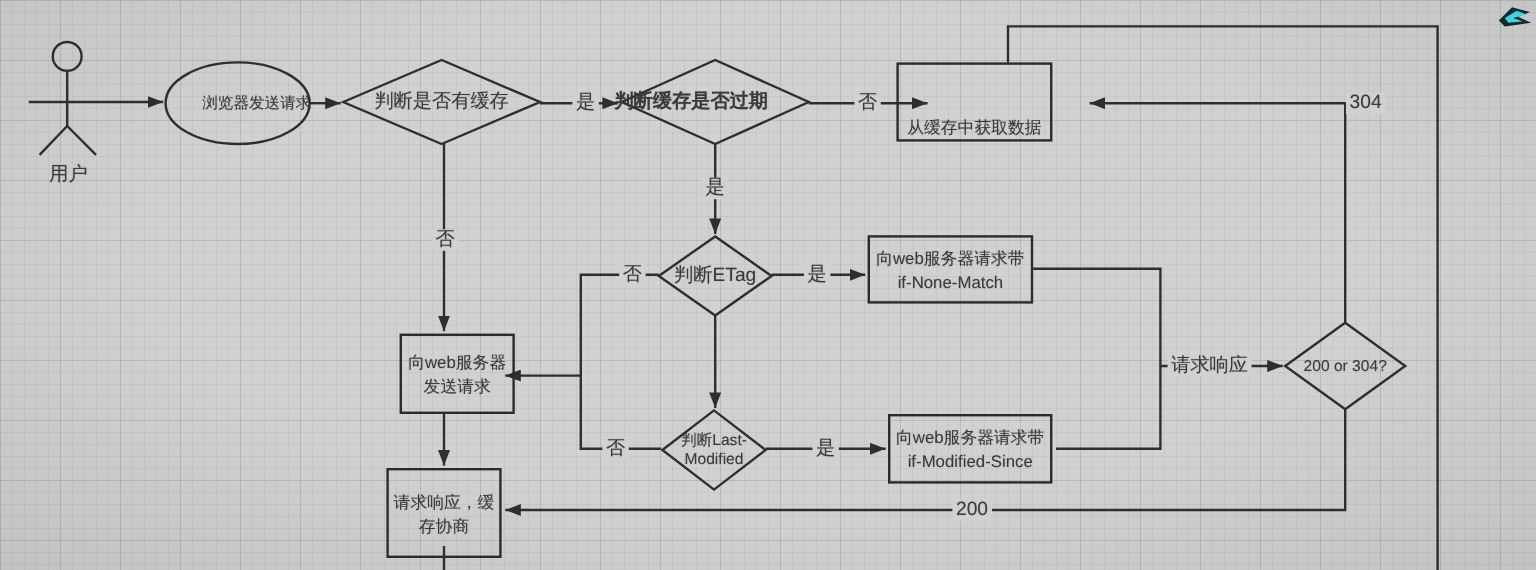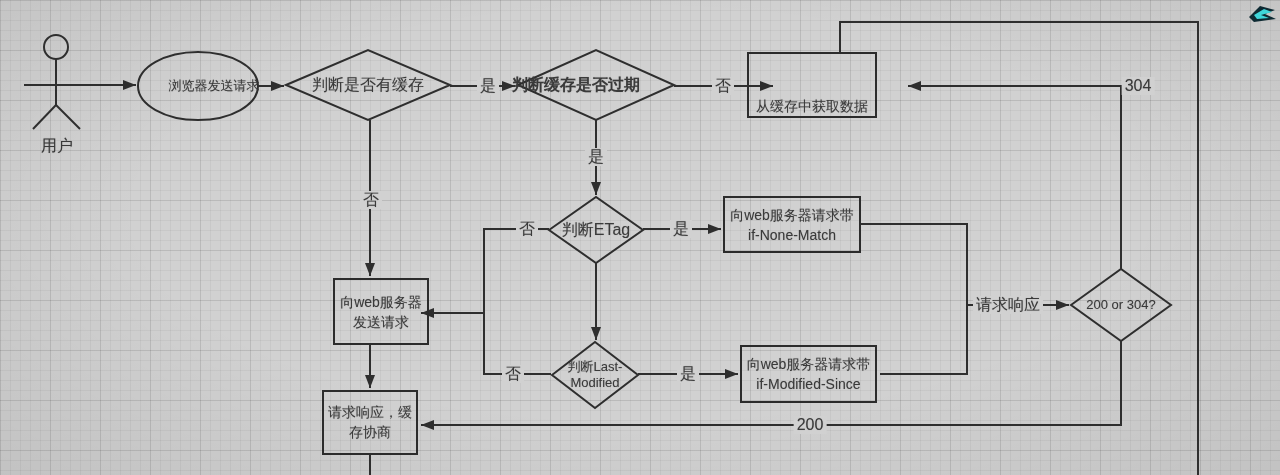--- a/index.html
+++ b/index.html
@@ -103,21 +103,21 @@
   <div class="node-box" style="left:740px;top:345px;width:137px;height:58px;">
     <span>向web服务器请求带</span>
     <span>if-Modified-Since</span>
   </div>
 
   <div class="node-box" style="left:322px;top:278px;width:96px;height:67px;margin-left:11px;">
     <span>向web服务器</span>
     <span>发送请求</span>
   </div>
 
-  <div class="node-box" style="left:322px;top:390px;width:96px;height:65px;font-family:Liberation Serif, serif;">
+  <div class="node-box" style="left:322px;top:390px;width:96px;height:75px;">
     <span>请求响应，缓</span>
     <span>存协商</span>
   </div>
 
   <div class="lbl" style="left:57px;top:146px;">用户</div>
   <div class="lbl small" style="left:214px;top:86px;">浏览器发送请求</div>
   <div class="lbl" style="left:368px;top:85px;">判断是否有缓存</div>
   <div class="lbl" style="left:576px;top:85px;font-weight:bold;">判断缓存是否过期</div>
   <div class="lbl" style="left:596px;top:230px;">判断ETag</div>
   <div class="lbl small" style="left:595px;top:375px;">

